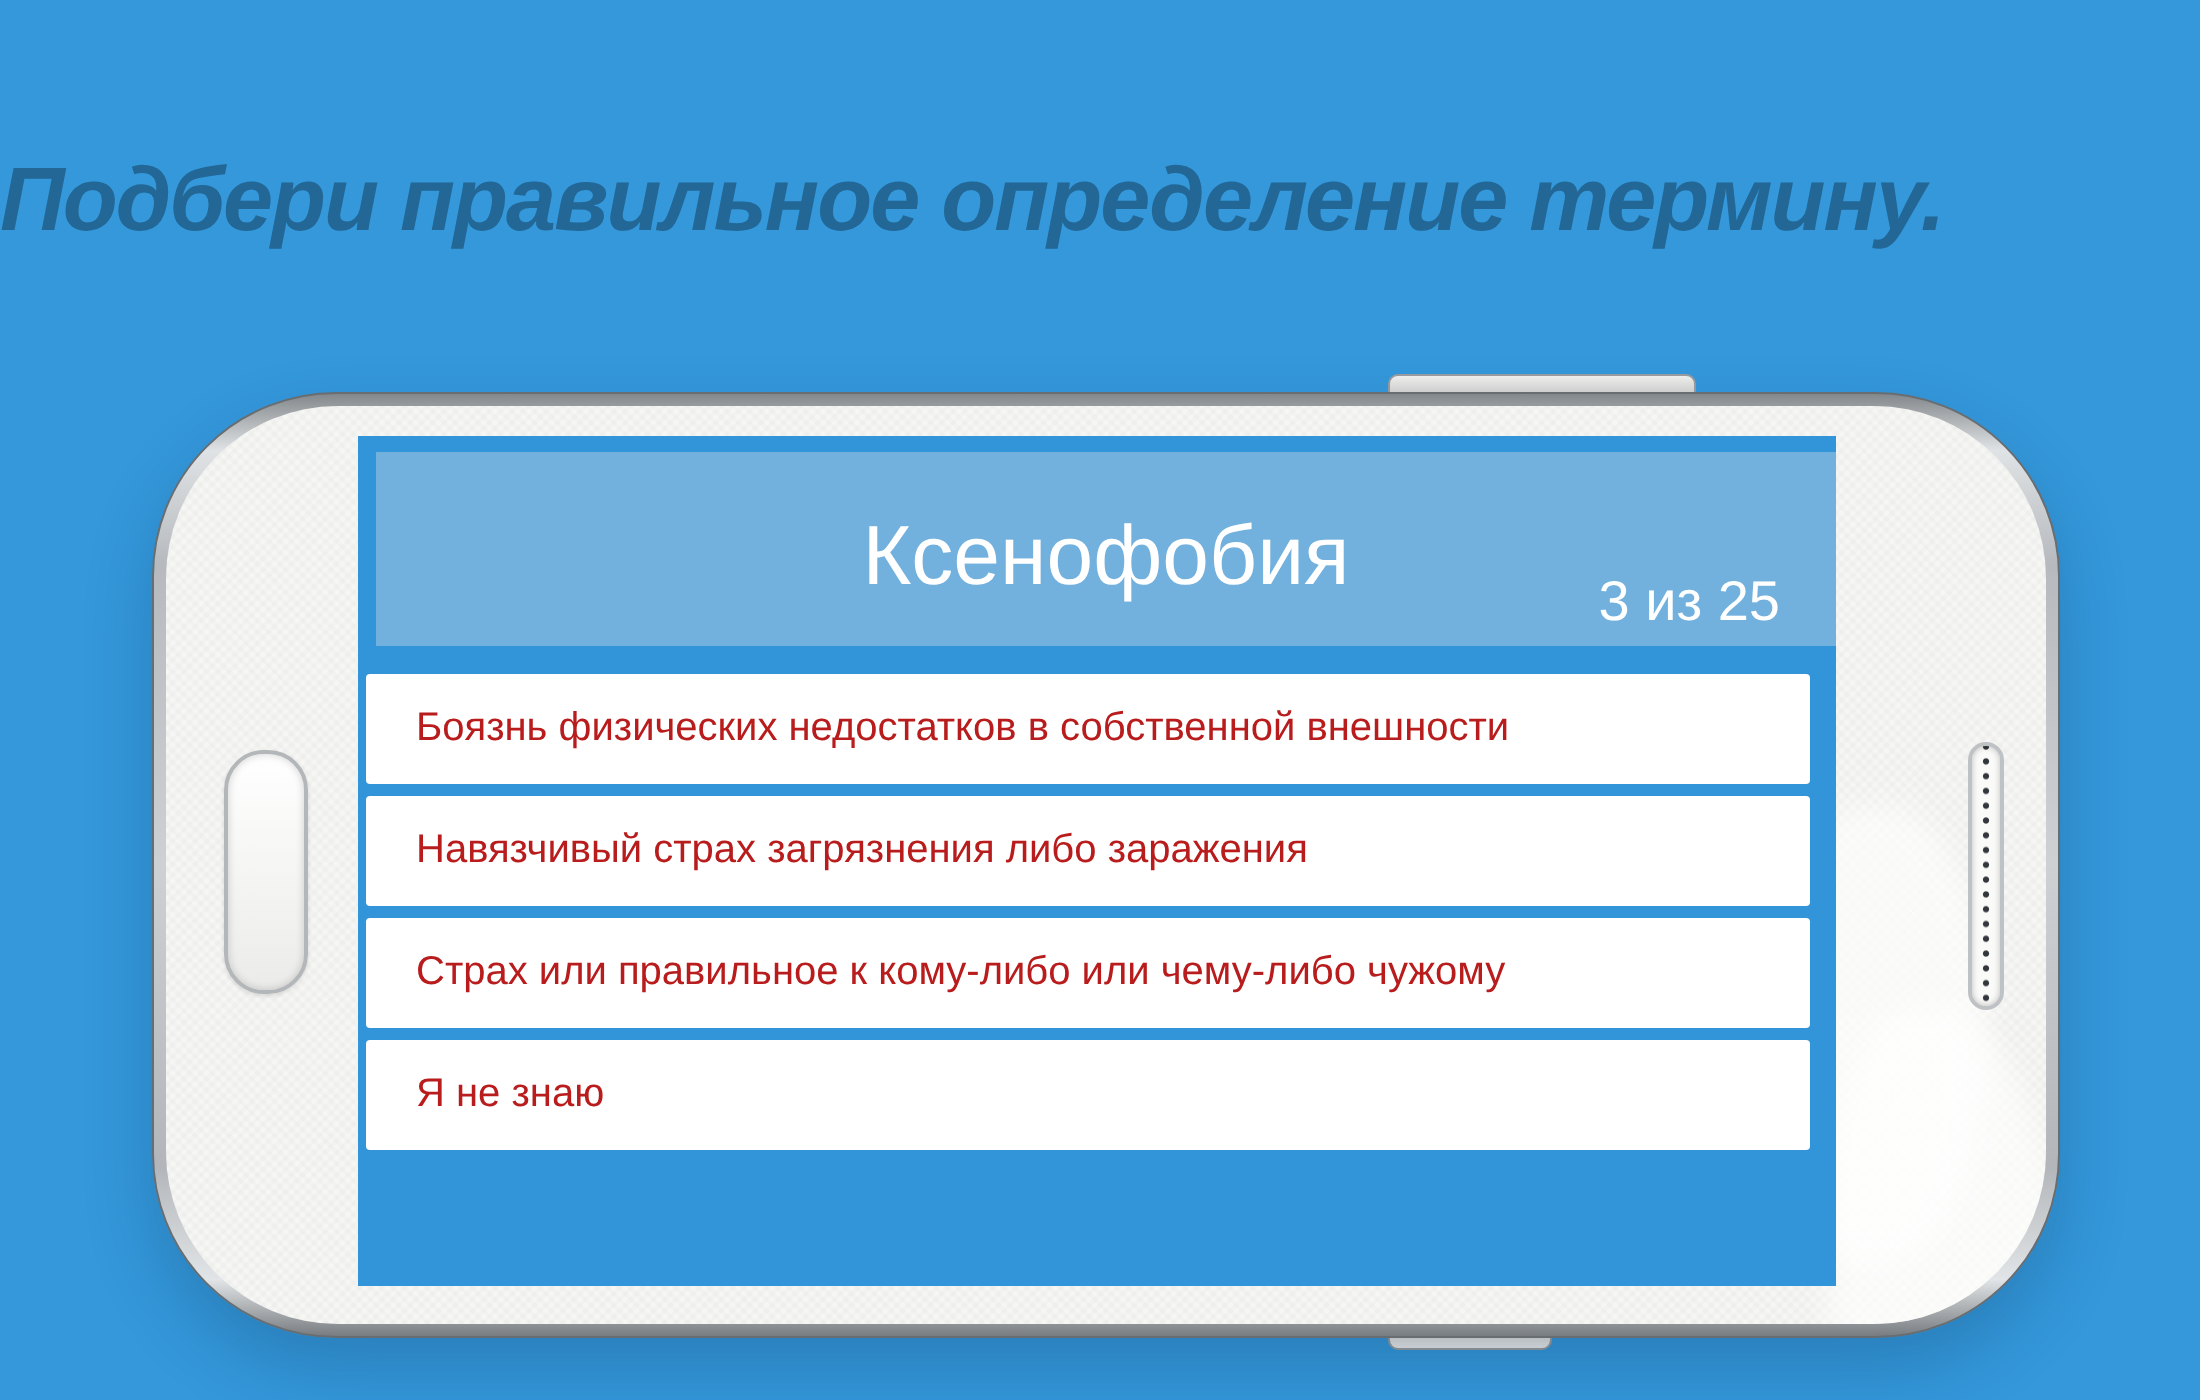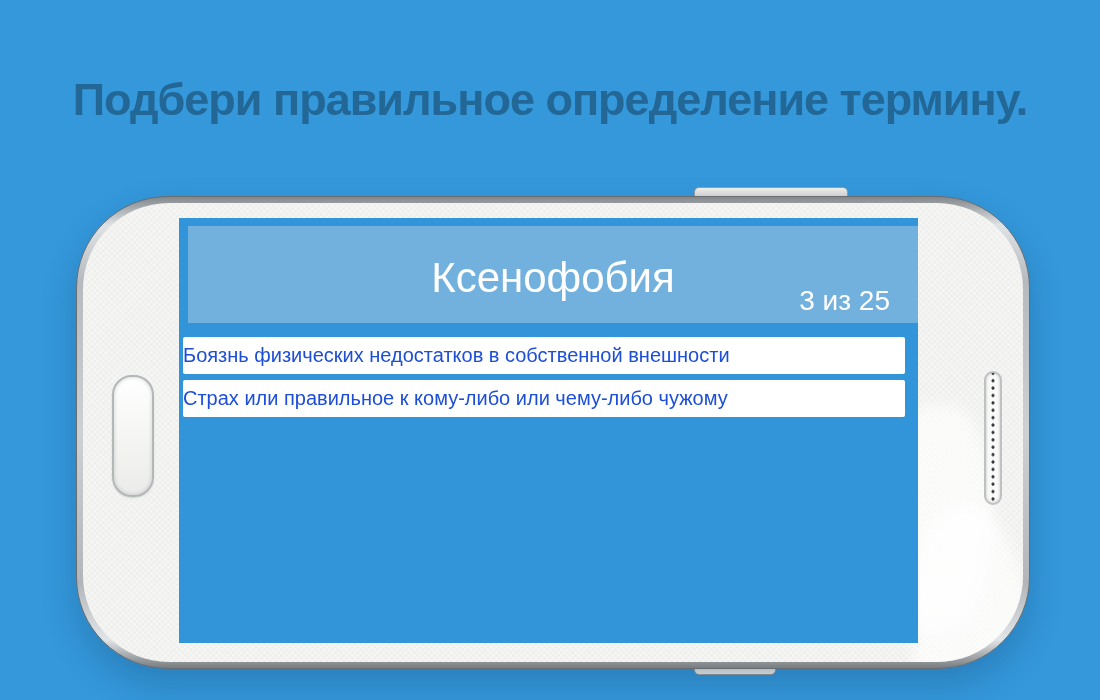--- a/index.html
+++ b/index.html
@@ -4,23 +4,24 @@
 <style>
   html,body{margin:0;padding:0;background:#222;}
   .page{
     position:relative;width:1100px;height:700px;overflow:hidden;
     background:#3498db;
     font-family:"Liberation Sans","DejaVu Sans",sans-serif;
   }
   
   .heading{
     position:absolute;left:0;top:74px;width:100%;
-    margin:0;text-align:center;
+    margin:0;
     font-size:45px;font-weight:700;letter-spacing:-1px;
     color:#226795;
+    font-style:italic;
   }
   
   .edge-btn{
     position:absolute;z-index:1;
     background:linear-gradient(180deg,#f2f2f0,#bfbfbd);
     border:1px solid #9a9da0;border-radius:5px;
   }
   .edge-btn.top{left:694px;top:187px;width:152px;height:14px;}
   .edge-btn.bottom{left:694px;top:660px;width:80px;height:13px;
     background:linear-gradient(180deg,#c9c9c7,#efefed);}
@@ -73,23 +74,23 @@
   .term{
     position:absolute;left:0;top:28px;width:100%;text-align:center;
     color:#ffffff;font-size:42px;font-weight:400;
   }
   .progress{
     position:absolute;right:28px;bottom:6px;
     color:#ffffff;font-size:28px;
   }
   .answers{position:absolute;left:4px;top:119px;width:722px;}
   .answer{
-    height:37px;margin-bottom:6px;background:#ffffff;border-radius:2px;
-    display:flex;align-items:center;box-sizing:border-box;
-    color:#1d4ed8;font-size:20px;cursor:pointer;
+    height:55px;margin-bottom:6px;background:#ffffff;border-radius:2px;
+    display:flex;align-items:center;padding-left:25px;box-sizing:border-box;
+    color:#b91c1c;font-size:20px;cursor:pointer;
   }
 </style>
 </head>
 <body>
 
 <div class="page">
 
   <h1 class="heading">Подбери правильное определение термину.</h1>
 
   <div class="edge-btn top"></div>
@@ -107,18 +108,24 @@
   <div class="screen">
     <div class="screen-header">
       <div class="term">Ксенофобия</div>
       <div class="progress">3 из 25</div>
     </div>
     <div class="answers">
       <div class="answer">
         <span>Боязнь физических недостатков в собственной внешности</span>
       </div>
       <div class="answer">
+        <span>Навязчивый страх загрязнения либо заражения</span>
+      </div>
+      <div class="answer">
         <span>Страх или правильное к кому-либо или чему-либо чужому</span>
+      </div>
+      <div class="answer">
+        <span>Я не знаю</span>
       </div>
     </div>
   </div>
 
 </div>
 
 </body></html>

